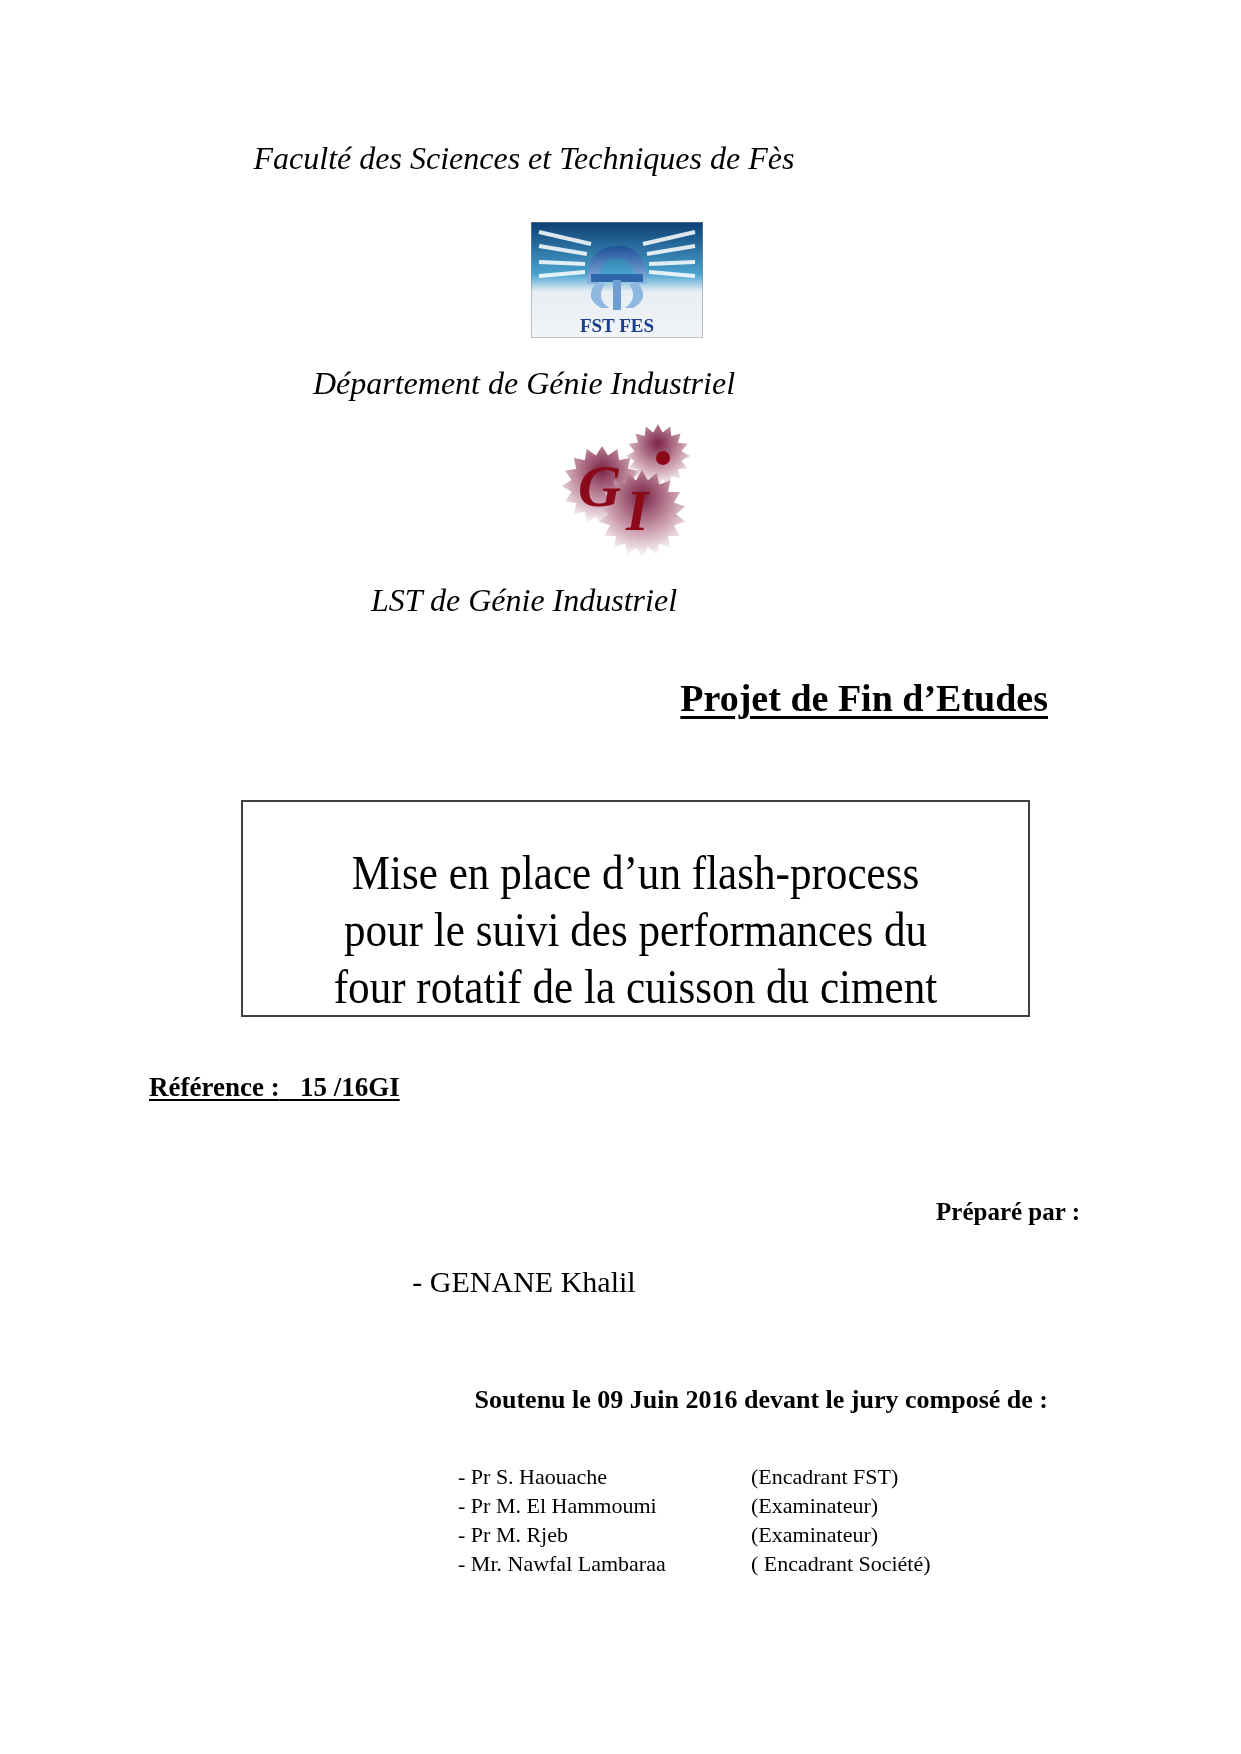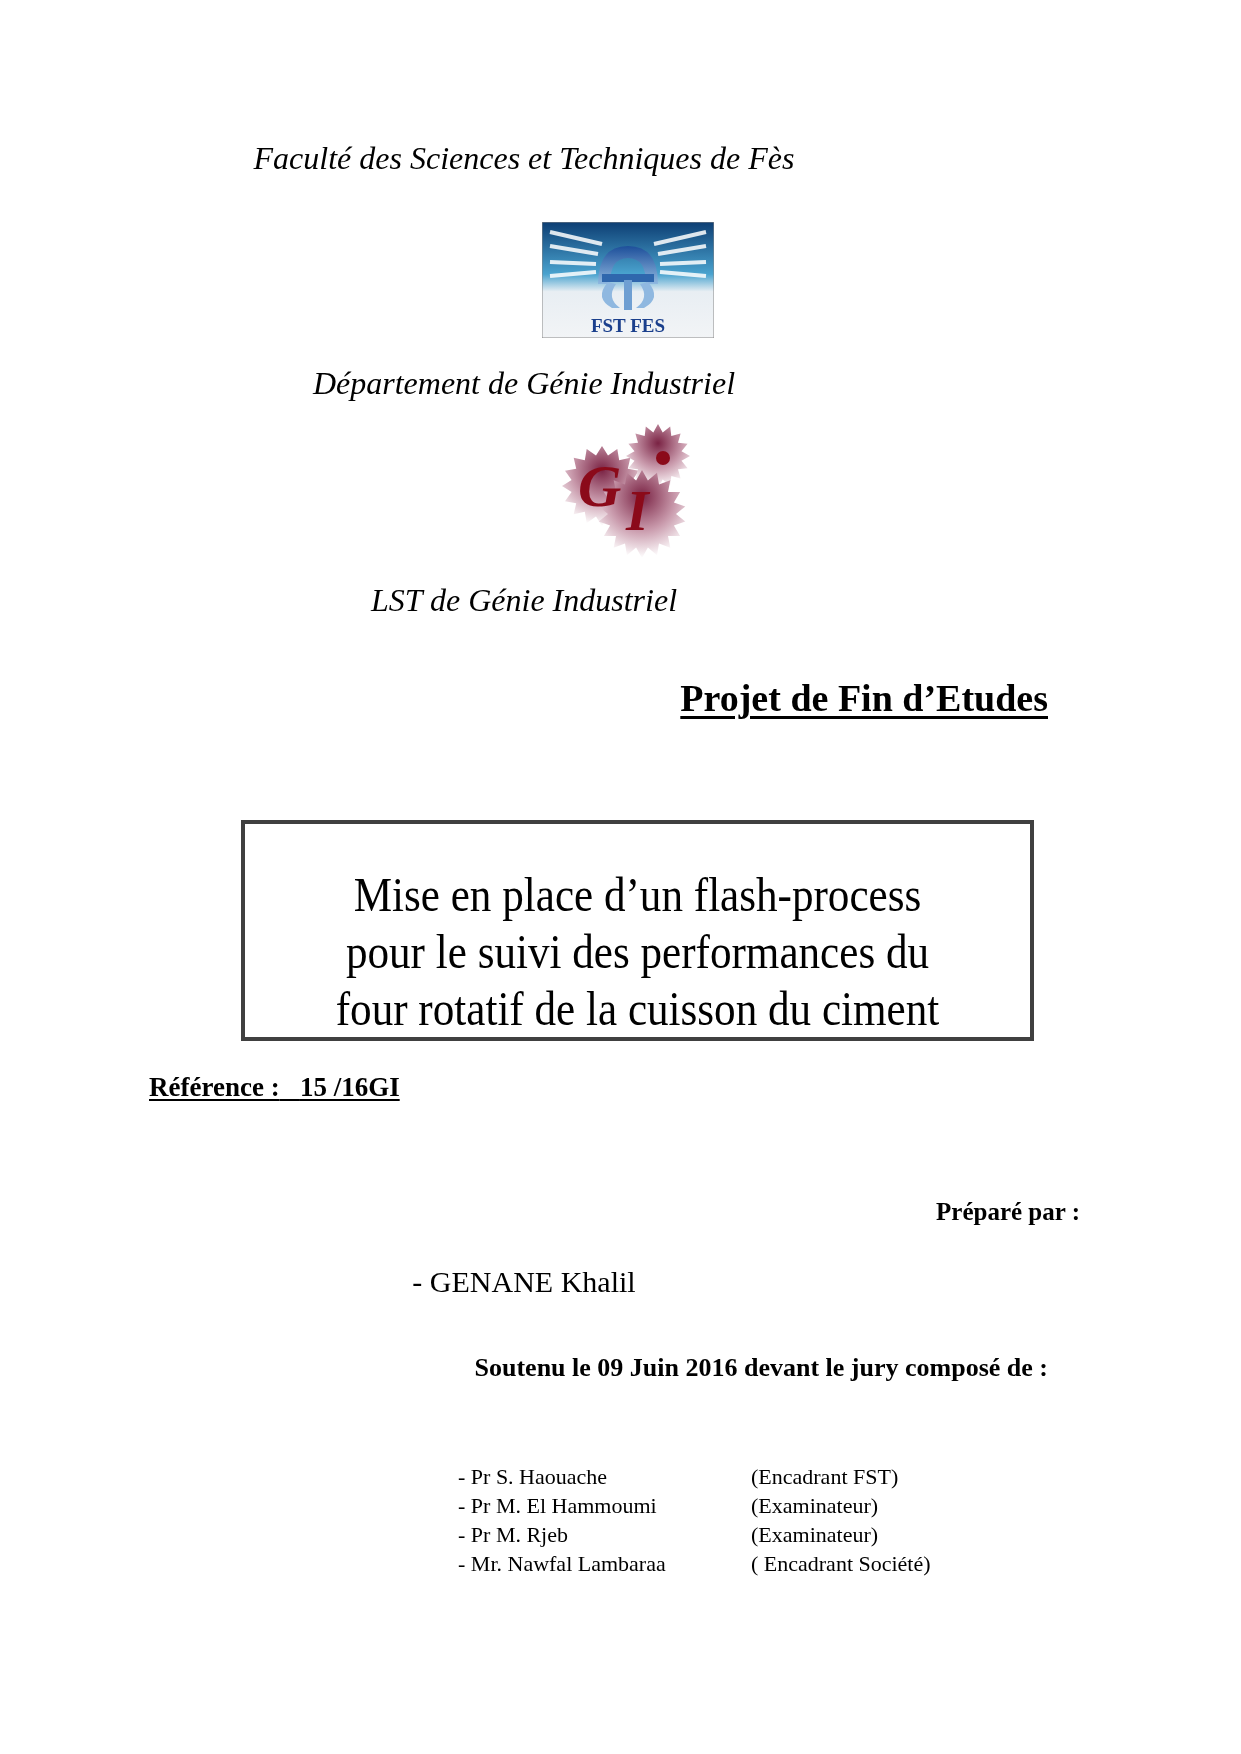--- a/index.html
+++ b/index.html
@@ -6,45 +6,45 @@
   body {
     width: 1241px; height: 1754px; position: relative; overflow: hidden;
     font-family: "Liberation Serif", "DejaVu Serif", serif; color: #000;
   }
   .abs { position: absolute; }
   .center { left: 0; width: 1048px; text-align: center; white-space: nowrap; }
   .italic { font-style: italic; }
   .bold { font-weight: bold; text-align: right; }
 
   #faculty { top: 140px; font-size: 32px; }
-  #fst-logo { left: 542px; top: 222px; width: 201px; height: 116px; }
+  #fst-logo { left: 531px; top: 222px; width: 201px; height: 116px; }
   #department { top: 365px; font-size: 32px; }
   #gi-logo { left: 556px; top: 424px; width: 150px; height: 140px; }
   #lst { top: 582px; font-size: 32px; }
   #pfe-title { top: 676px; font-size: 38px; }
   #pfe-title span { text-decoration: underline; text-decoration-thickness: 3px; text-underline-offset: 5px; }
 
   #title-box {
-    left: 241px; top: 820px; width: 785px; height: 213px;
-    border: 4px solid #404040; box-sizing: content-box;
+    left: 241px; top: 800px; width: 785px; height: 213px;
+    border: 2px solid #404040; box-sizing: content-box;
   }
   #title-lines {
     position: absolute; left: 0; top: 42px; width: 100%; text-align: center;
     font-size: 49px; line-height: 57px; transform: scaleX(0.88); transform-origin: center top;
   }
   #title-lines div { white-space: nowrap; }
 
   #meta { left: 149px; top: 1070px; font-size: 27px; font-weight: bold; line-height: 34px; }
   #meta .u { text-decoration: underline; text-decoration-thickness: 2px; text-underline-offset: 3px; }
   #meta .small-colon { font-size: 17px; font-weight: normal; }
   #meta .ref-line { display: inline-block; text-decoration: underline; text-decoration-thickness: 2px; text-underline-offset: 3px; white-space: pre; }
 
   #prepared-label { top: 1198px; font-size: 25px; padding-left: 32px; }
   #authors { top: 1262px; font-size: 30px; line-height: 39px; }
-  #defense { top: 1353px; font-size: 26px; }
+  #defense { top: 1385px; font-size: 26px; }
   #jury { left: 458px; top: 1462px; font-size: 22px; line-height: 29px; }
   #jury .row { display: flex; white-space: nowrap; gap: 48px; }
   #jury .name { width: 245px; }
 </style>
 </head>
 <body>
 
 <div id="faculty" class="abs center italic">Faculté des Sciences et Techniques de Fès</div>
 
 <div id="fst-logo" class="abs">

